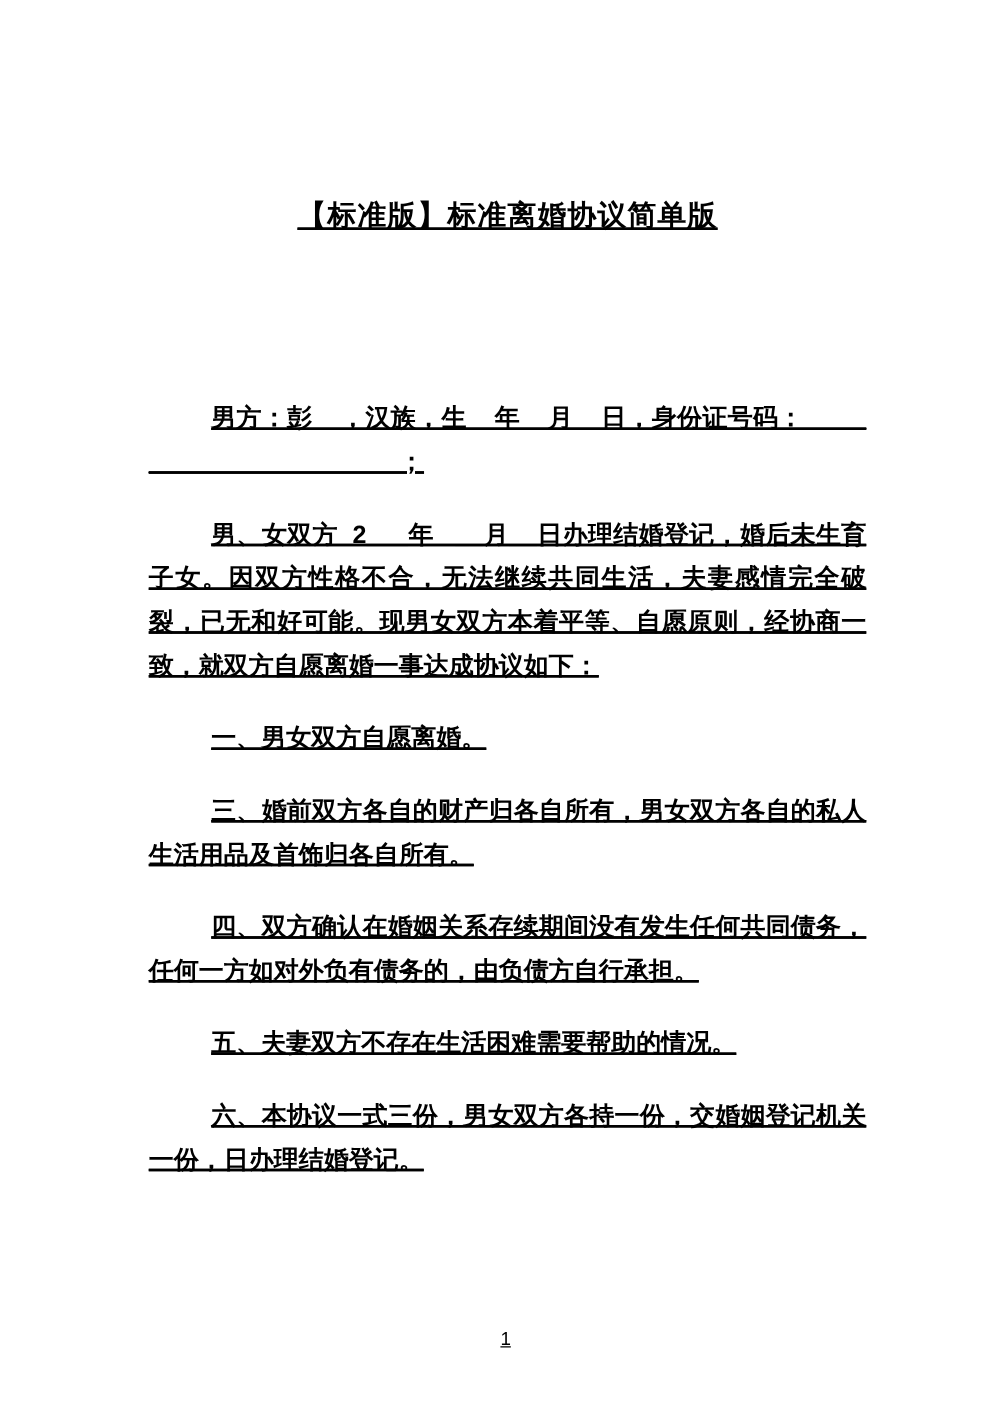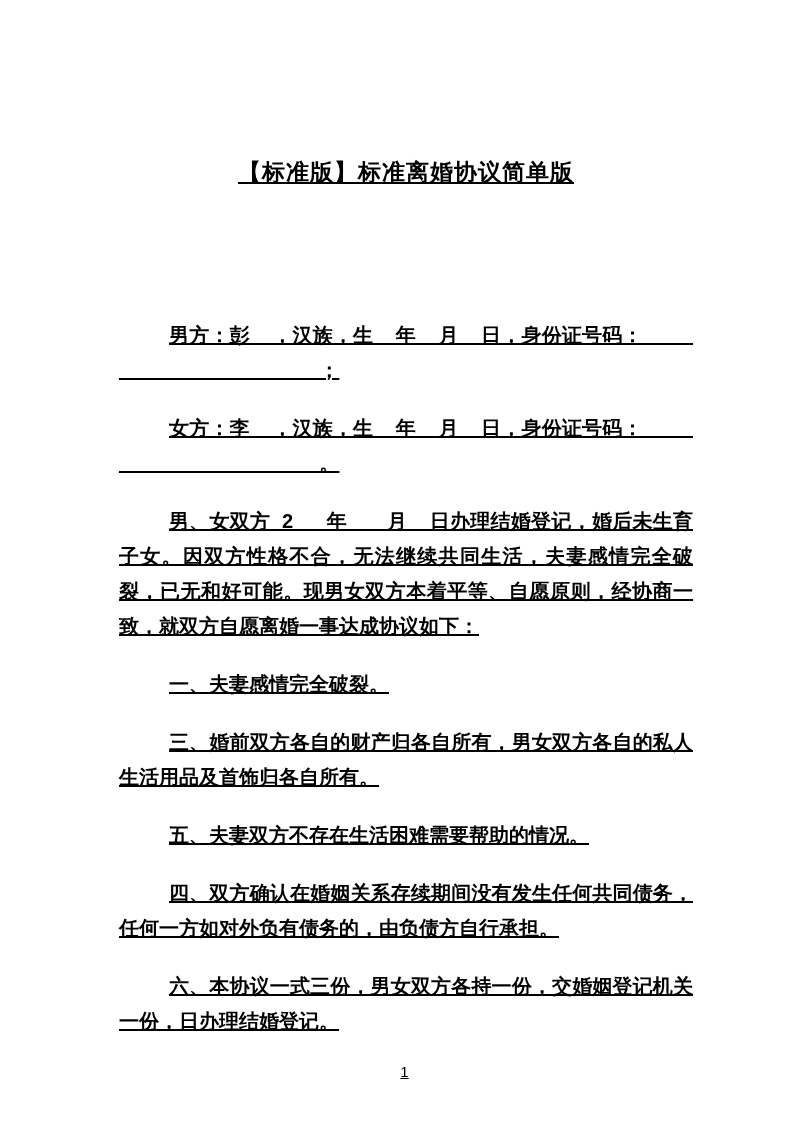--- a/index.html
+++ b/index.html
@@ -53,32 +53,31 @@
 </head>
 <body>
 
 <div class="page">
   <div class="content">
 
     <h1 class="doc-title">【标准版】标准离婚协议简单版</h1>
 
     <p class="para first-body-para">男方：彭__，汉族，生__年__月__日，身份证号码： ______________________；</p>
 
-    <p class="para">女方：李__，汉族，生__年__月__日，身份证号码： ______________________。</p>
 
     <p class="para">男、女双方  2___年   __月__日办理结婚登记，婚后未生育子女。因双方性格不合，无法继续共同生活，夫妻感情完全破裂，已无和好可能。现男女双方本着平等、自愿原则，经协商一致，就双方自愿离婚一事达成协议如下：</p>
 
-    <p class="para">一、夫妻感情完全破裂。</p>
+    <p class="para">一、男女双方自愿离婚。</p>
 
 
     <p class="para">三、婚前双方各自的财产归各自所有，男女双方各自的私人生活用品及首饰归各自所有。</p>
 
+    <p class="para">四、双方确认在婚姻关系存续期间没有发生任何共同债务，任何一方如对外负有债务的，由负债方自行承担。</p>
+
     <p class="para">五、夫妻双方不存在生活困难需要帮助的情况。</p>
-
-    <p class="para">四、双方确认在婚姻关系存续期间没有发生任何共同债务，任何一方如对外负有债务的，由负债方自行承担。</p>
 
     <p class="para">六、本协议一式三份，男女双方各持一份，交婚姻登记机关一份，日办理结婚登记。</p>
 
 
 
   </div>
 
   <div class="page-number">1</div>
 </div>
 

